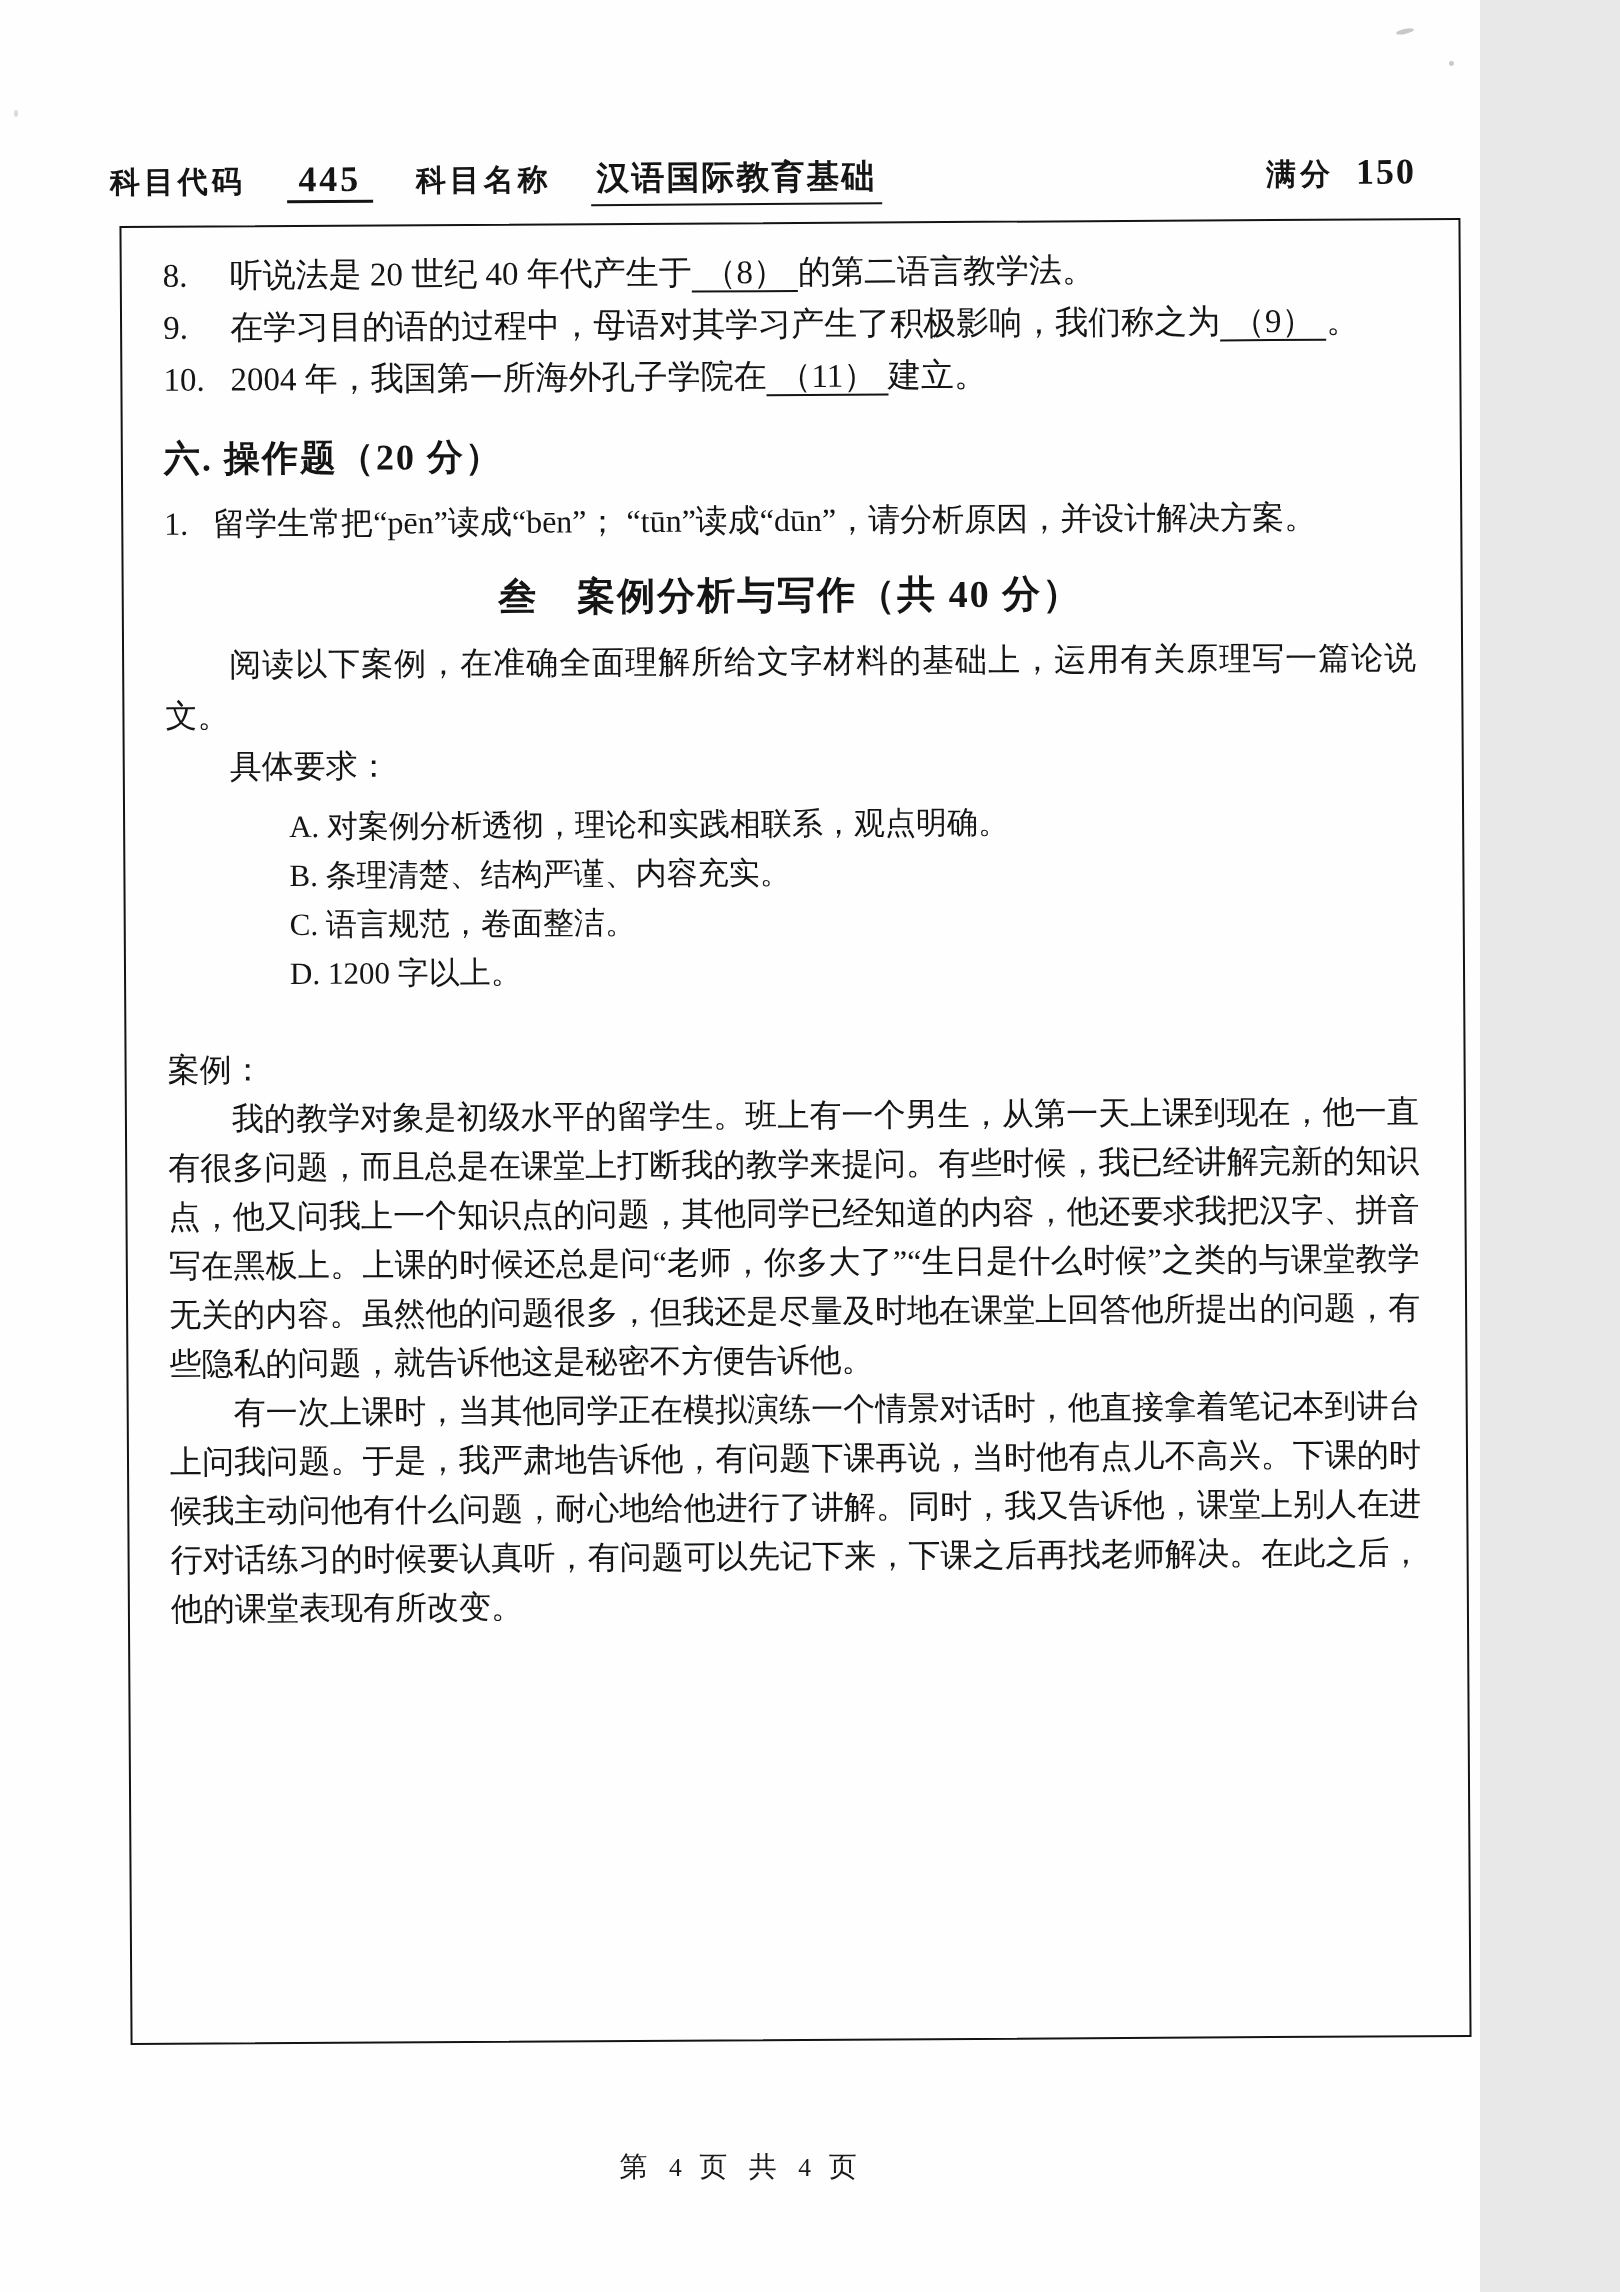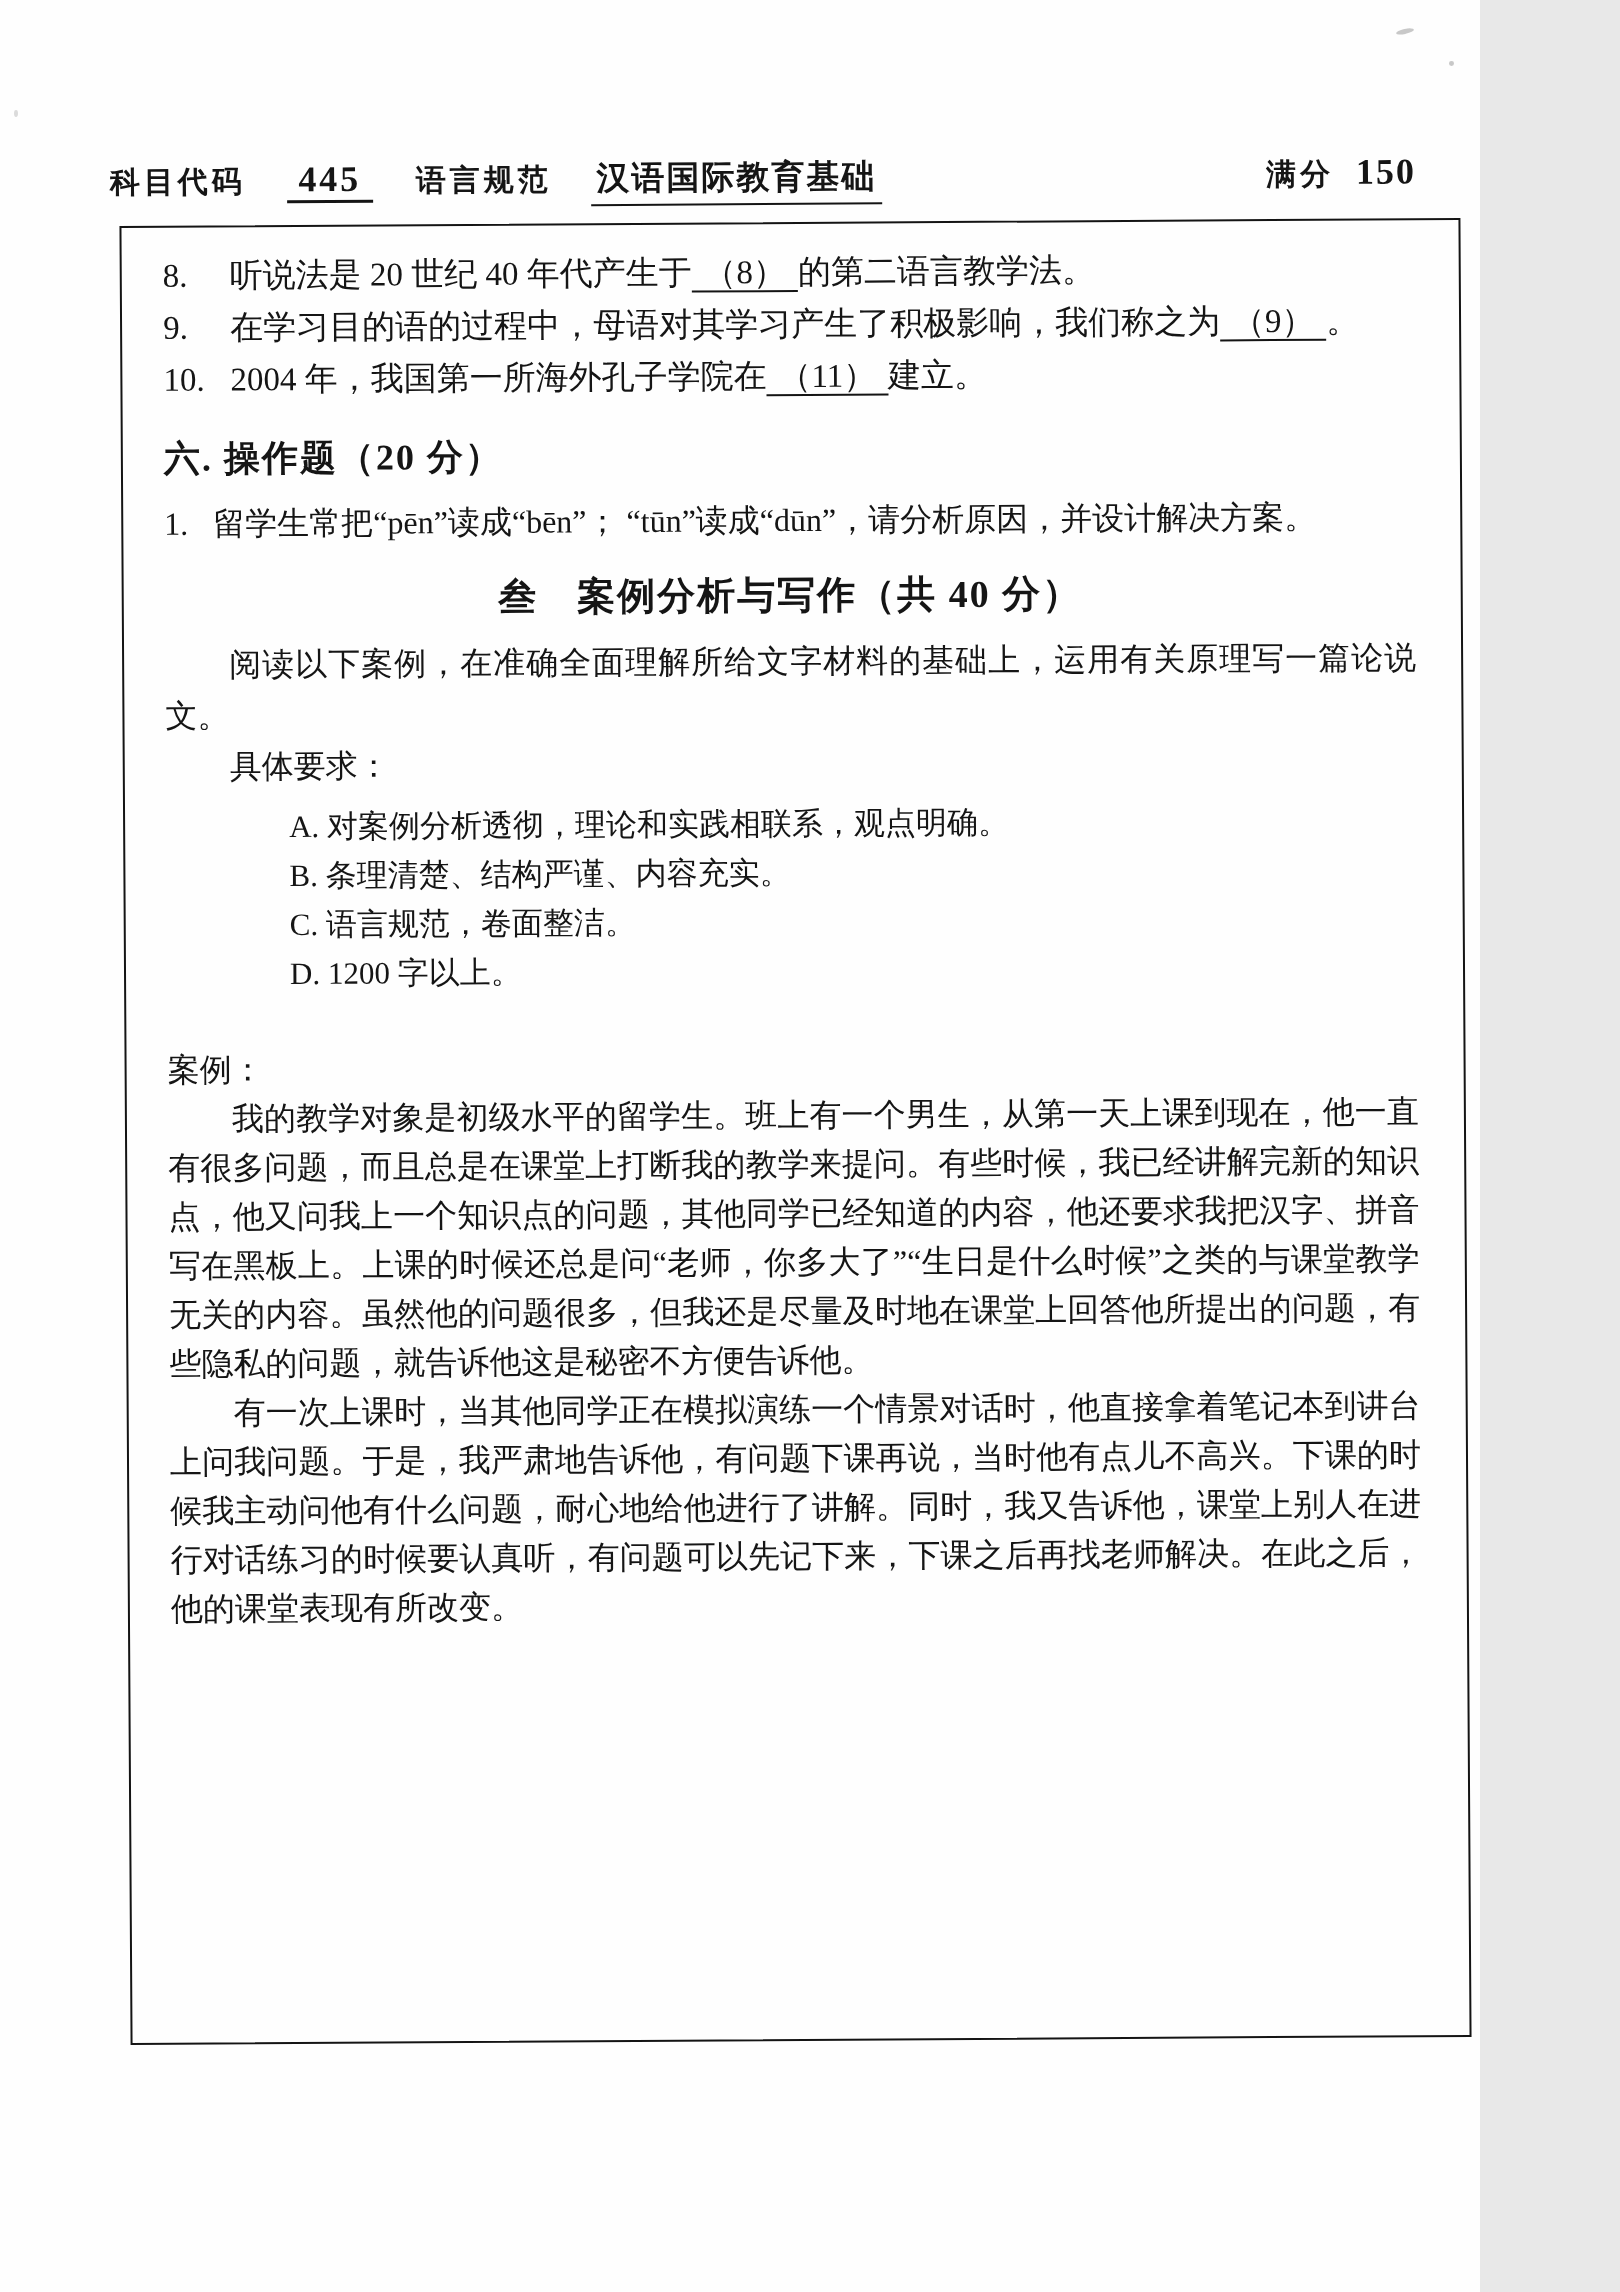--- a/index.html
+++ b/index.html
@@ -71,21 +71,21 @@
 
 <div class="page">
 
   <div class="speck speck1"></div>
   <div class="speck speck2"></div>
   <div class="speck speck3"></div>
 
   <div class="header">
     <span class="h-label">科目代码</span>
     <span class="h-code">445</span>
-    <span class="h-label">语言规范</span>
+    <span class="h-label">科目名称</span>
     <span class="h-name">汉语国际教育基础</span>
     <span class="score-group">
       <span class="h-label">满分</span>
       <span class="h-score-num">150</span>
     </span>
   </div>
 
   <div class="box">
 
     <div class="qrow">
@@ -123,15 +123,18 @@
       <div>C. 语言规范，卷面整洁。</div>
       <div>D. 1200 字以上。</div>
     </div>
 
     <div class="case-label">案例：</div>
     <p class="case-para">我的教学对象是初级水平的留学生。班上有一个男生，从第一天上课到现在，他一直有很多问题，而且总是在课堂上打断我的教学来提问。有些时候，我已经讲解完新的知识点，他又问我上一个知识点的问题，其他同学已经知道的内容，他还要求我把汉字、拼音写在黑板上。上课的时候还总是问“老师，你多大了”“生日是什么时候”之类的与课堂教学无关的内容。虽然他的问题很多，但我还是尽量及时地在课堂上回答他所提出的问题，有些隐私的问题，就告诉他这是秘密不方便告诉他。</p>
     <p class="case-para">有一次上课时，当其他同学正在模拟演练一个情景对话时，他直接拿着笔记本到讲台上问我问题。于是，我严肃地告诉他，有问题下课再说，当时他有点儿不高兴。下课的时候我主动问他有什么问题，耐心地给他进行了讲解。同时，我又告诉他，课堂上别人在进行对话练习的时候要认真听，有问题可以先记下来，下课之后再找老师解决。在此之后，他的课堂表现有所改变。</p>
 
   </div>
 
+  <div class="footer">
+    <span>第</span><span class="pg-num">4</span><span>页</span><span>共</span><span class="pg-num">4</span><span>页</span>
+  </div>
 
 </div>
 
 
 </body></html>

